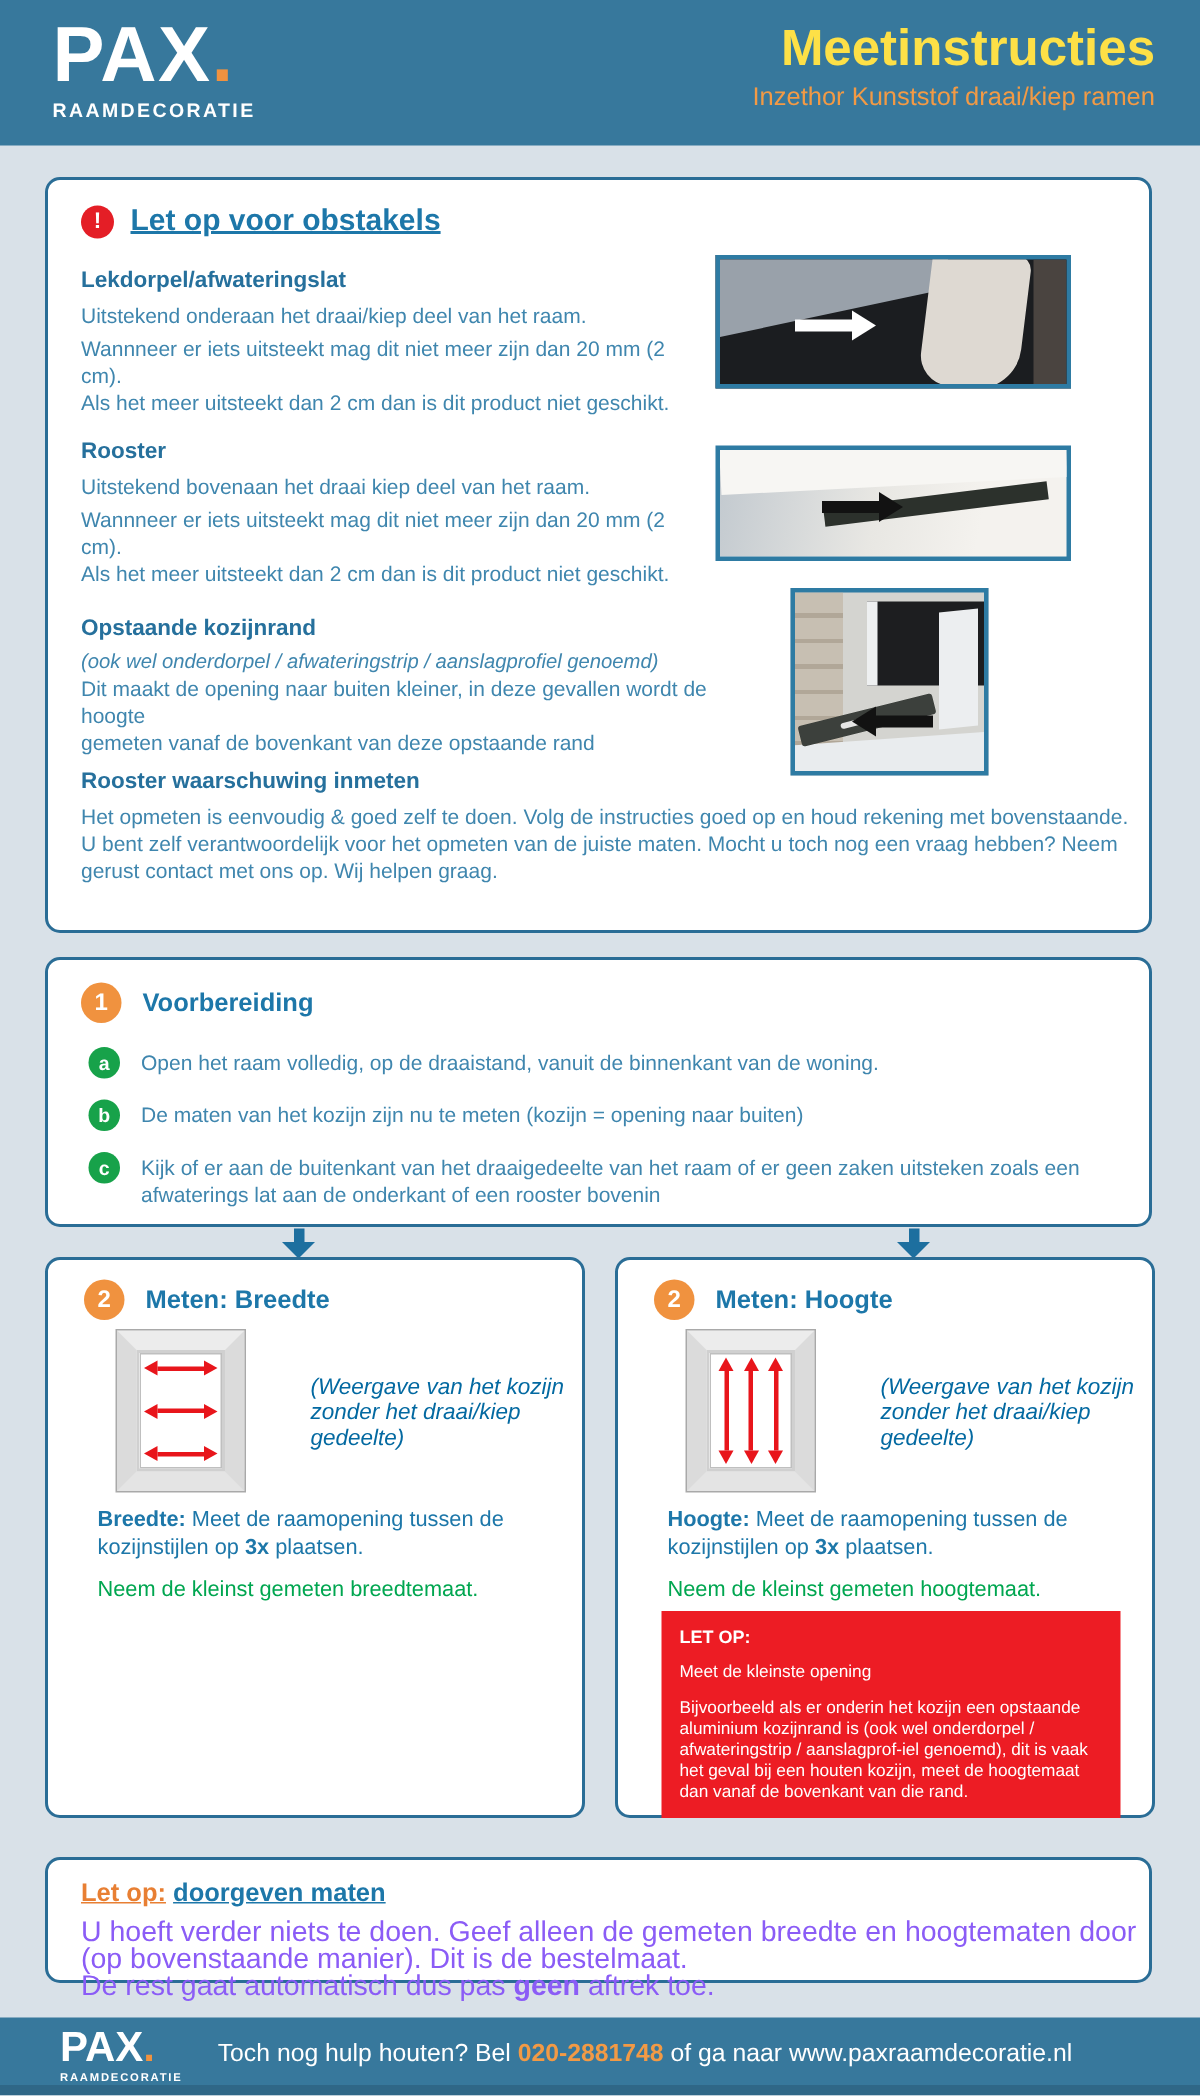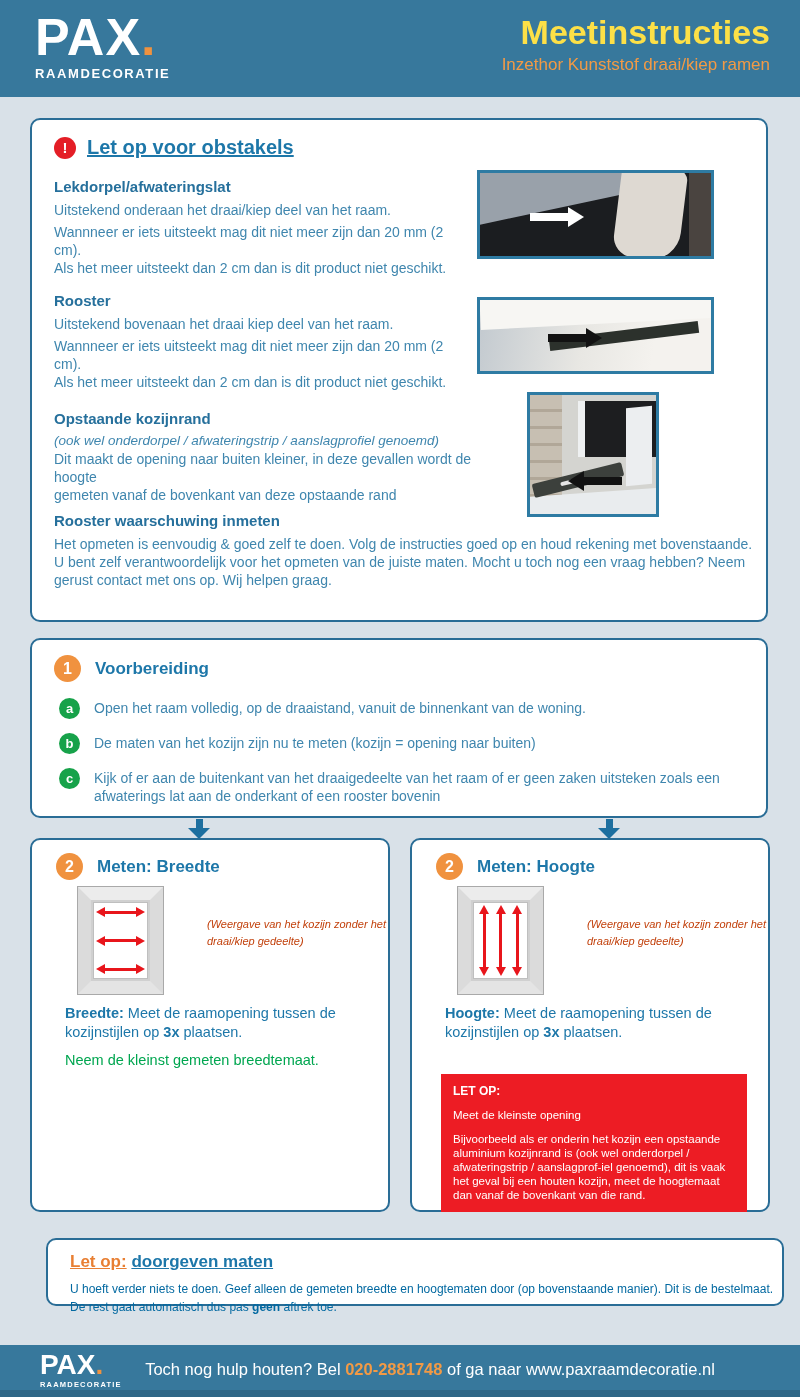--- a/index.html
+++ b/index.html
@@ -17,21 +17,21 @@
   .header-right { position:absolute; right:30px; top:12px; text-align:right; }
   .header-title { color:#fde047; font-size:34px; font-weight:bold; line-height:40px; }
   .header-sub { color:#f29a45; font-size:17px; margin-top:3px; }
 
   
   .panel { position:absolute; background:#fff; border:2px solid #2a6d96; border-radius:10px; box-sizing:border-box; }
   #panel-obstacles { left:30px; top:118px; width:738px; height:504px; }
   #panel-prep      { left:30px; top:638px; width:738px; height:180px; }
   #panel-width     { left:30px; top:838px; width:360px; height:374px; }
   #panel-height    { left:410px; top:838px; width:360px; height:374px; }
-  #panel-order     { left:30px; top:1238px; width:738px; height:68px;margin-left:16px; }
+  #panel-order     { left:30px; top:1238px; width:738px; height:84px; }
 
   
   .warn-title { position:absolute; left:22px; top:16px; display:flex; align-items:center; gap:11px; }
   .excl-circle { width:22px; height:22px; border-radius:50%; background:#e41e26; color:#fff;
                  font-weight:bold; font-size:15px; text-align:center; line-height:22px; flex:0 0 auto; }
   .warn-title-text { color:#1d77a9; font-size:20px; font-weight:bold; text-decoration:underline; }
 
   .sec { position:absolute; left:22px; width:420px; }
   .sec-h { color:#26709c; font-size:15px; font-weight:bold; margin-bottom:6px; }
   .sec-alias { color:#3f86ae; font-size:13.5px; font-style:italic; margin-bottom:2px; }
@@ -100,36 +100,36 @@
   .win-open-h { position:absolute; inset:2px; display:flex; flex-direction:column; justify-content:space-between; padding:5px 3px; box-sizing:border-box; }
   .m-arrow-h { display:flex; align-items:center; }
   .m-arrow-h .l { width:0;height:0;border-top:5px solid transparent;border-bottom:5px solid transparent;border-right:9px solid #e8151b; }
   .m-arrow-h .c { flex:1; height:3px; background:#e8151b; }
   .m-arrow-h .r { width:0;height:0;border-top:5px solid transparent;border-bottom:5px solid transparent;border-left:9px solid #e8151b; }
   .win-open-v { position:absolute; inset:2px; display:flex; flex-direction:row; justify-content:space-between; padding:3px 6px; box-sizing:border-box; }
   .m-arrow-v { display:flex; flex-direction:column; align-items:center; }
   .m-arrow-v .t { width:0;height:0;border-left:5px solid transparent;border-right:5px solid transparent;border-bottom:9px solid #e8151b; }
   .m-arrow-v .c { flex:1; width:3px; background:#e8151b; }
   .m-arrow-v .b { width:0;height:0;border-left:5px solid transparent;border-right:5px solid transparent;border-top:9px solid #e8151b; }
-  .win-caption { position:absolute; left:175px; top:76px; width:185px; color:#c2410c; font-size:11px; font-style:italic; line-height:17px; }
+  .win-caption { position:absolute; left:175px; top:76px; width:185px; color:#0369a1; font-size:15px; font-style:italic; line-height:17px; }
   .measure-text { position:absolute; left:33px; top:164px; width:300px; color:#1d77a9; font-size:14.5px; line-height:19px; }
   .measure-text .lbl { font-weight:bold; }
   .measure-text .b3x { font-weight:bold; }
   .measure-note { position:absolute; left:33px; top:212px; width:310px; color:#00a650; font-size:14.5px; }
   .letop-box { position:absolute; left:29px; top:234px; width:306px; background:#ed1c24; color:#fff;
                padding:10px 12px; box-sizing:border-box; }
   .letop-title { font-size:12px; font-weight:bold; }
   .letop-line { font-size:11.5px; margin-top:11px; }
   .letop-text { font-size:11.5px; line-height:14px; margin-top:11px; }
 
   
   .order-title { position:absolute; left:22px; top:12px; font-size:17px; font-weight:bold; }
   .order-title .accent { color:#e87f33; text-decoration:underline; }
   .order-title .rest { color:#1d77a9; text-decoration:underline; }
-  .order-text { position:absolute; left:22px; top:40px; width:706px; color:#0369a1; font-size:12px; line-height:18px; }
+  .order-text { position:absolute; left:22px; top:40px; width:706px; color:#8b5cf6; font-size:19px; line-height:18px; }
   .order-text .bold { font-weight:bold; }
 
   
   .footer { position:absolute; left:0; top:1345px; width:800px; height:52px; background:#37789c; }
   .footer-strip { position:absolute; left:0; top:1390px; width:800px; height:7px; background:#2f6787; }
   .footer-logo { position:absolute; left:40px; top:5px; color:#fff; }
   .footer-logo-main { font-size:28px; font-weight:bold; line-height:30px; }
   .footer-logo-sub { font-size:7.5px; font-weight:bold; letter-spacing:1.2px; }
   .footer-text { position:absolute; left:430px; top:15px; transform:translateX(-50%); white-space:nowrap;
                  color:#fff; font-size:16.5px; }
@@ -304,20 +304,21 @@
           </div>
       </div>
     </div>
     <div class="win-caption">(Weergave van het kozijn zonder het draai/kiep gedeelte)</div>
     <div class="measure-text">
       <span class="lbl">Hoogte:</span>
       <span>Meet de raamopening tussen de kozijnstijlen op</span>
       <span class="b3x">3x</span>
       <span>plaatsen.</span>
     </div>
+    <div class="measure-note">Neem de kleinst gemeten hoogtemaat.</div>
     <div class="letop-box">
       <div class="letop-title">LET OP:</div>
       <div class="letop-line">Meet de kleinste opening</div>
       <div class="letop-text">Bijvoorbeeld als er onderin het kozijn een opstaande aluminium kozijnrand is (ook wel onderdorpel / afwateringstrip / aanslagprof-iel genoemd), dit is vaak het geval bij een houten kozijn, meet de hoogtemaat dan vanaf de bovenkant van die rand.</div>
     </div>
   </div>
 
   <div class="panel" id="panel-order">
     <div class="order-title">
       <span class="accent">Let op:</span>

